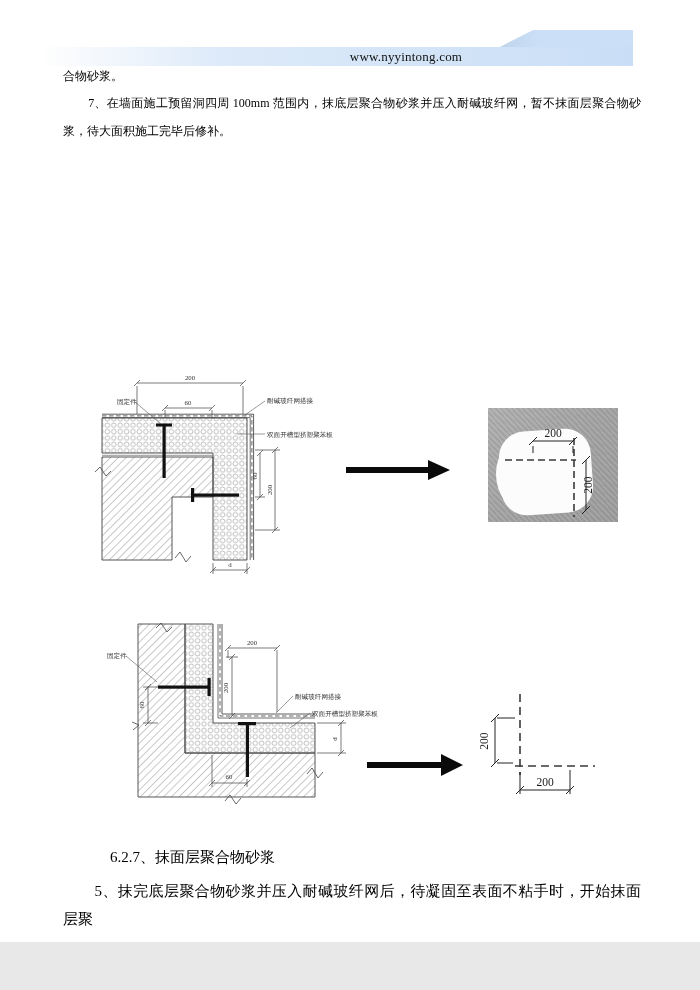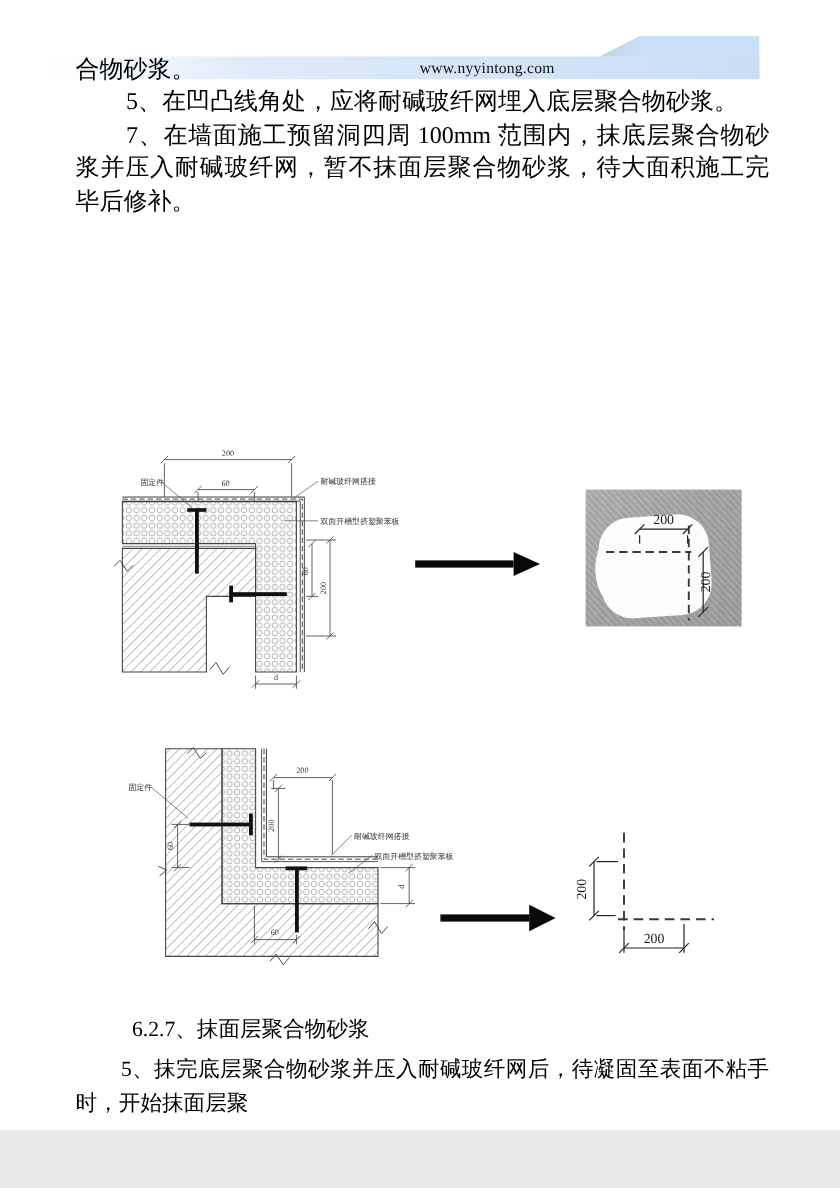--- a/index.html
+++ b/index.html
@@ -12,25 +12,25 @@
     background:linear-gradient(to right,#fefefe 0%,#ddeaf9 30%,#c9def6 100%);}
   .hdr-poly{position:absolute;left:498px;top:30px;width:135px;height:18px;
     background:linear-gradient(to right,#bdd3e8,#cbe0f7 30%,#cbe0f7);
     clip-path:polygon(0 100%,26% 0,100% 0,100% 100%);}
   .hdr-site{position:absolute;left:336px;top:49px;width:140px;text-align:center;
     font-size:13px;letter-spacing:.2px;color:#111;}
   
   .ftr-bar{position:absolute;left:36px;top:963px;width:628px;height:9px;
     background:linear-gradient(to right,#f0f6fc 0%,#b9d4ee 55%,#74a7d8 100%);}
   
-  .bodytext{position:absolute;left:63px;top:45px;width:578px;
-    font-size:20px;line-height:27.4px;text-align:justify;}
+  .bodytext{position:absolute;left:63px;top:63px;width:578px;
+    font-size:12px;line-height:27.4px;text-align:justify;}
   .bodytext p{margin:0;padding:0;}
   .ind{text-indent:2.1em;}
-  .sect{position:absolute;left:63px;top:844px;width:578px;font-size:18px;line-height:27.4px;text-align:justify;}
+  .sect{position:absolute;left:63px;top:844px;width:578px;font-size:15px;line-height:27.4px;text-align:justify;}
   .sect .head{margin:0;padding-left:47px;}
   .sect p{margin:0;}
   .sect .p1{margin-top:7px;text-indent:2.1em;}
   
   .fig{position:absolute;}
   svg text{font-family:"Liberation Serif","DejaVu Serif",serif;}
   .lbl{font-size:6.6px;fill:#333;}
   .dim{font-size:6.8px;fill:#333;}
   .big{font-size:11.5px;fill:#1a1a1a;}
   .photo{position:absolute;left:488px;top:408px;width:130px;height:114px;
@@ -42,21 +42,20 @@
 <body>
 
 <div class="page">
 
   <div class="hdr-poly"></div>
   <div class="hdr-bar"></div>
   <div class="hdr-site">www.nyyintong.com</div>
 
   <div class="bodytext">
     <p>合物砂浆。</p>
-    <p class="ind">5、在凹凸线角处，应将耐碱玻纤网埋入底层聚合物砂浆。</p>
     <p class="ind">7、在墙面施工预留洞四周 100mm 范围内，抹底层聚合物砂浆并压入耐碱玻纤网，暂不抹面层聚合物砂浆，待大面积施工完毕后修补。</p>
   </div>
 
   <svg class="fig" style="left:85px;top:358px;" width="400" height="232" viewBox="0 0 400 232">
     <defs>
       <pattern id="hat" width="5.5" height="5.5" patternTransform="rotate(45)" patternUnits="userSpaceOnUse">
         <line x1="0" y1="0" x2="0" y2="5.5" stroke="#666" stroke-width="0.7"></line>
       </pattern>
       <pattern id="bub" width="6.4" height="6.4" patternUnits="userSpaceOnUse">
         <circle cx="3.2" cy="3.2" r="2.3" fill="none" stroke="#8a8a8a" stroke-width="0.55"></circle>

